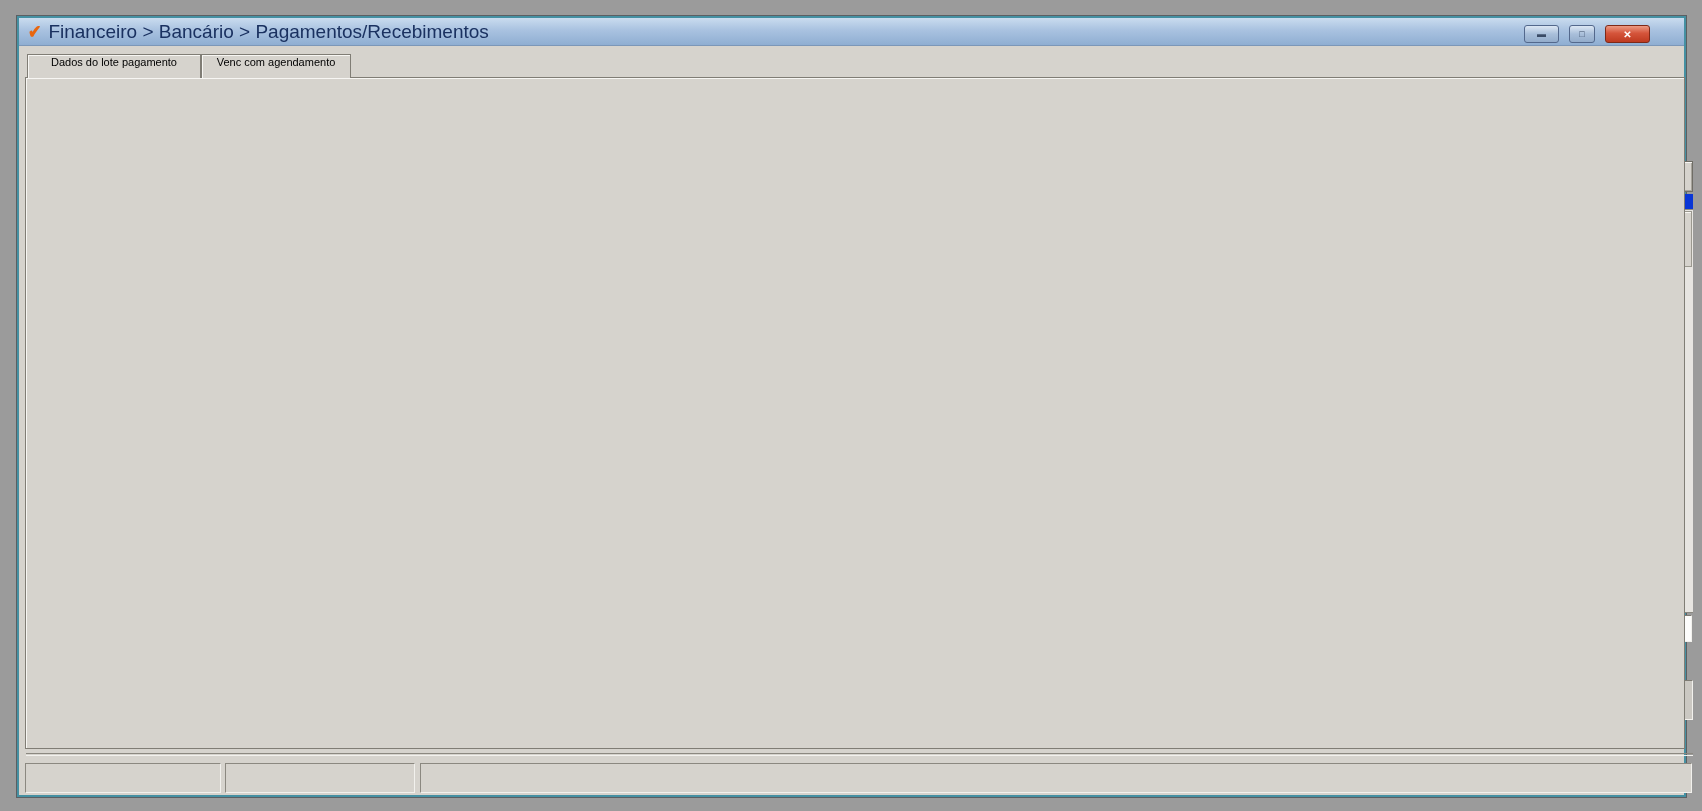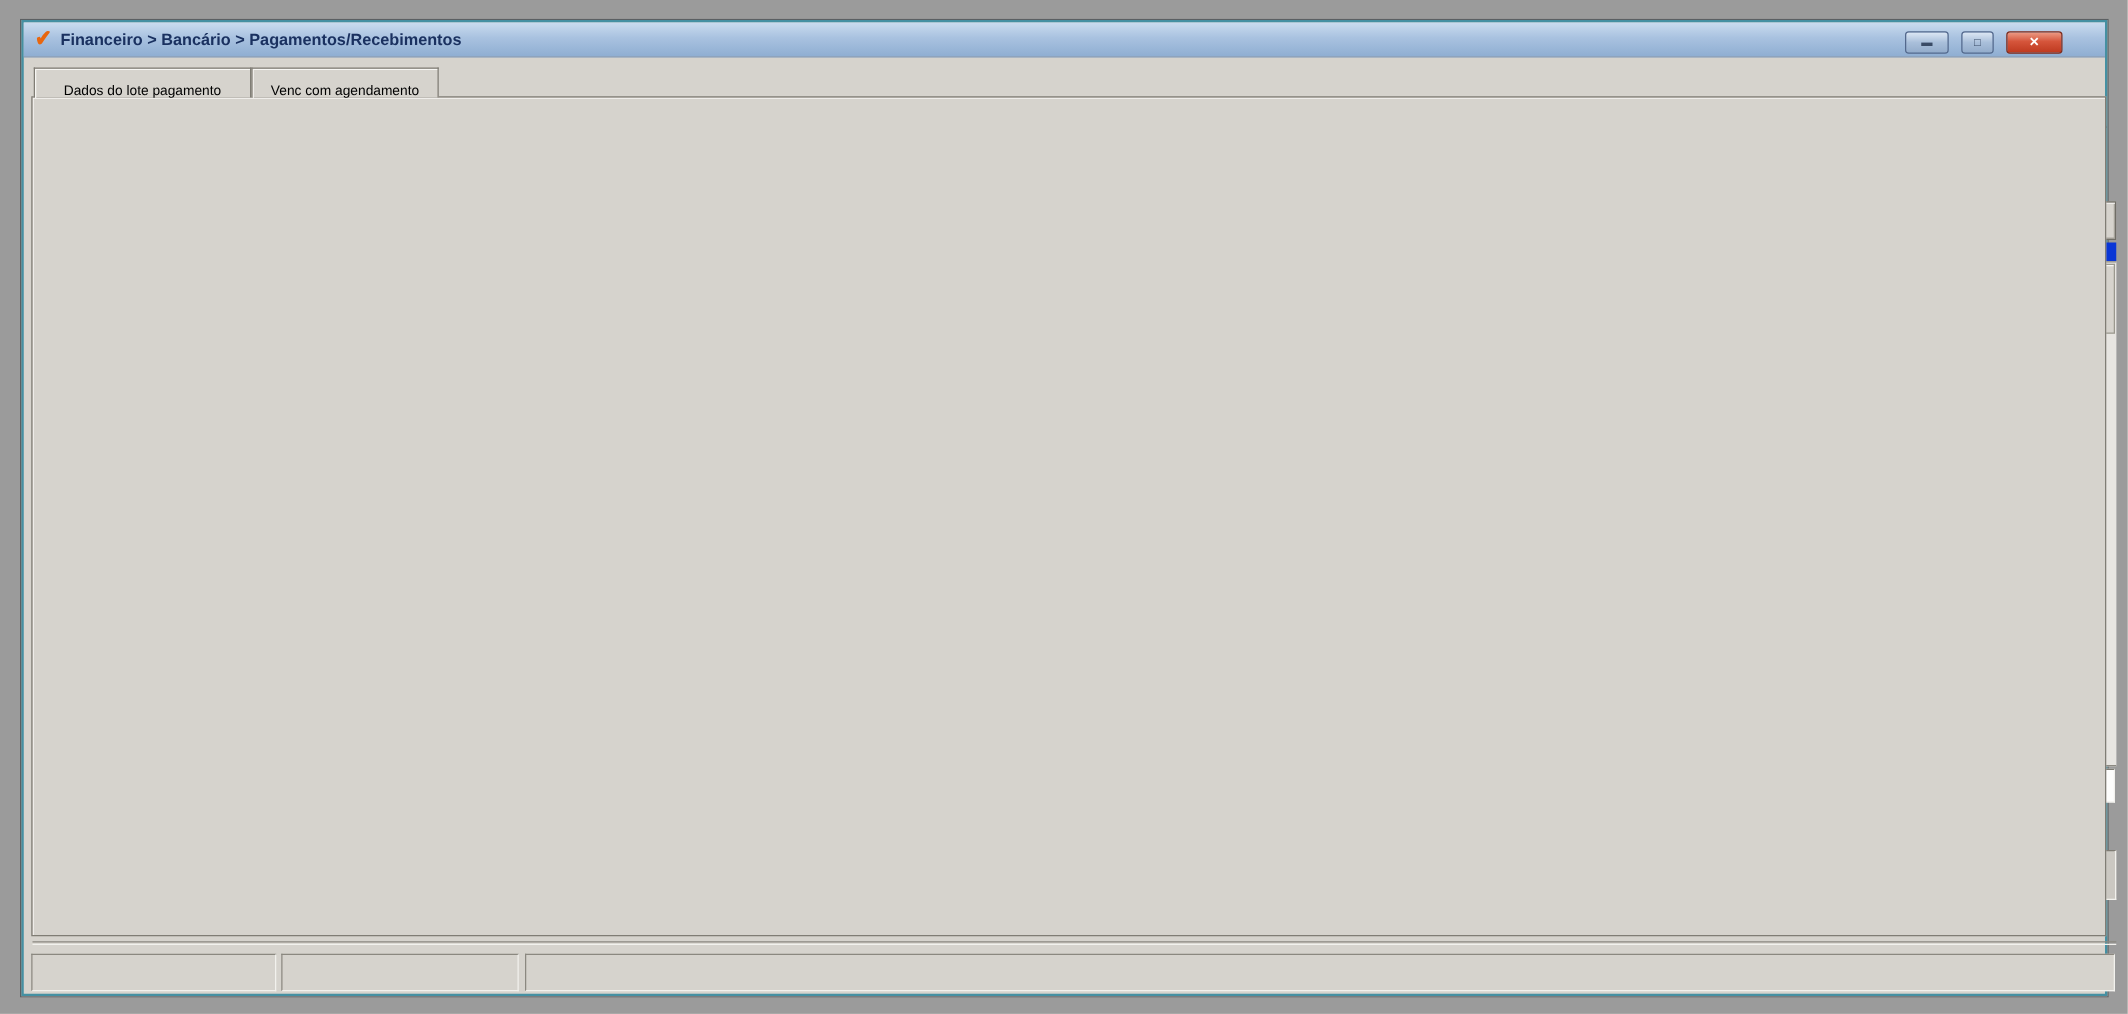--- a/index.html
+++ b/index.html
@@ -5,29 +5,29 @@
   *{margin:0;padding:0;box-sizing:border-box}
   html,body{width:1702px;height:811px}
   body{background:#9B9B9B;font-family:"Liberation Sans",sans-serif;font-size:11px;color:#000;position:relative;overflow:hidden}
   .abs{position:absolute}
   .frame{position:absolute;left:16px;top:15px;width:1671px;height:783px;background:#D6D3CD;
          border:1px solid #5B5F62;box-shadow:inset 0 0 0 2px #4590A2}
   
   .titlebar{left:2px;top:2px;width:1665px;height:28px;display:flex;align-items:center;gap:7px;padding-left:9px;
             background:linear-gradient(#CADCEF,#A9C2E0 45%,#8FAED2);border-bottom:1px solid #7C97B8}
   .app-icon{color:#E8660F;font-size:16px;font-weight:700;line-height:16px;transform:scaleY(1.15)}
-  .title-text{font-size:13px;font-weight:700;color:#1A3160}
+  .title-text{font-size:19px;font-weight:400;color:#1A3160}
   .winbtns{position:absolute;right:36px;top:9px;display:flex;gap:10px}
   .wbtn{height:18px;border-radius:3px;border:1px solid #53688C;display:flex;align-items:center;justify-content:center;
         background:linear-gradient(#DCE7F4,#A9BFDA 50%,#93ACCB);color:#3A4B66;font-size:9px;font-weight:700;cursor:pointer}
   .wbtn.min{width:35px}.wbtn.max{width:26px}
   .wbtn.close{width:45px;background:linear-gradient(#EC9A84,#D5553B 45%,#BE3A20);border-color:#7E2918;color:#fff;font-size:10px}
   
   .tab{top:38px;height:24px;background:#D6D3CD;border:1px solid #807D75;border-bottom:none;
-       box-shadow:inset 1px 1px 0 #F7F6F3;text-align:center;padding-top:12px;cursor:pointer;z-index:2}
+       box-shadow:inset 1px 1px 0 #F7F6F3;text-align:center;padding-top:1px;cursor:pointer;z-index:2}
   .panel{left:8px;top:61px;width:1660px;height:672px;border:1px solid #807D75;
          box-shadow:inset 1px 1px 0 #F7F6F3;background:#D6D3CD;z-index:1}
   .lbl{position:absolute;font-size:11px;color:#111;white-space:nowrap}
   
   .sunken{border:1px solid;border-color:#7E7B73 #F2F1ED #F2F1ED #7E7B73;background:#DBD8D2}
   .combo{display:flex;align-items:center}
   .combo .val{flex:1;padding-left:6px;overflow:hidden;white-space:nowrap}
   .drop{width:20px;height:22px;margin-right:2px;background:#D6D3CD;border:1px solid #6F6D66;
         box-shadow:inset 1px 1px 0 #F7F6F3,inset -1px -1px 0 #A6A39B;display:flex;align-items:center;justify-content:center;
         font-size:7px;color:#222;cursor:pointer}

